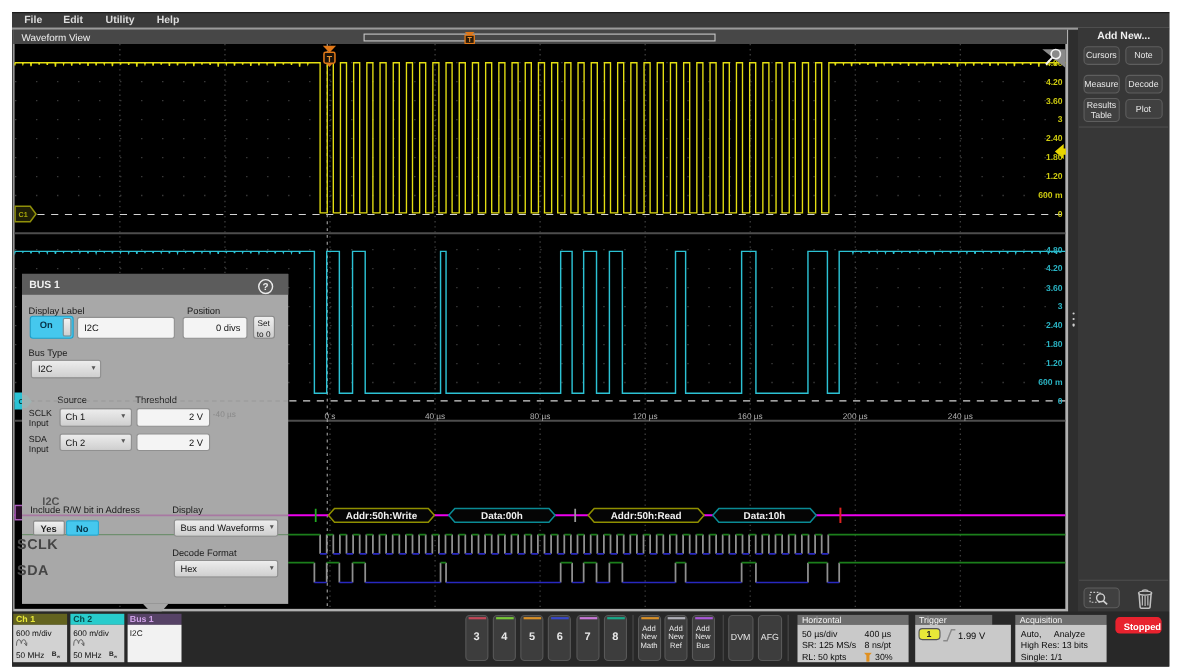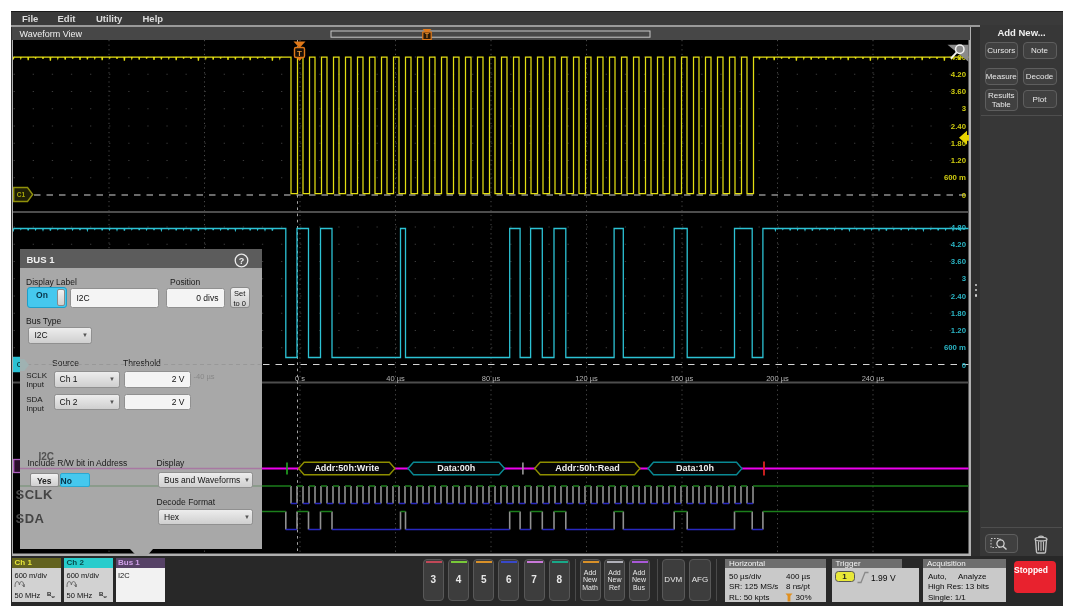--- a/index.html
+++ b/index.html
@@ -147,21 +147,21 @@
 <div class="a" style="left:109px;top:398.5px;font-size:6px;color:#555">▼</div>
 <div class="fld" style="left:124px;top:393.5px;width:66.5px;height:16.5px;justify-content:flex-end;padding-right:5px">2 V</div>
 <svg class="a" width="242" height="300" viewBox="0 0 242 300" style="left:20.3px;top:249px;pointer-events:none">
     <line x1="0" y1="115.5" x2="242" y2="115.5" stroke="#989898" stroke-width="1" stroke-dasharray="4 3.2"></line>
     <line x1="0" y1="219.5" x2="242" y2="219.5" stroke="#a878a2" stroke-width="1.6"></line>
     <line x1="0" y1="237" x2="242" y2="237" stroke="#6f8f6f" stroke-width="1"></line>
     <text x="184" y="130" font-size="7.5" fill="#888" text-anchor="middle" font-family="Liberation Sans">-40 µs</text>
   </svg>
 <div class="dlglab" style="left:27.5px;top:458px">Include R/W bit in Address</div>
 <div class="a" style="left:29.5px;top:472.5px;width:29.5px;height:14.5px;background:linear-gradient(#f2f2f2,#cfcfcf);border:1px solid #8a8a8a;border-radius:2px;font-size:8.5px;font-weight:bold;color:#222;text-align:center;line-height:14px">Yes</div>
-<div class="a" style="left:59.5px;top:472.5px;width:30.5px;height:14.5px;background:#45c8ee;border:1px solid #2aa8d0;border-radius:2px;font-size:8.5px;font-weight:bold;color:#073449;line-height:14px">No</div>
+<div class="a" style="left:59.5px;top:472.5px;width:30.5px;height:14.5px;background:#45c8ee;border:1px solid #2aa8d0;border-radius:2px;font-size:8.5px;font-weight:bold;color:#073449;text-align:center;line-height:14px">No</div>
 <div class="dlglab" style="left:156.5px;top:458px">Display</div>
 <div class="dd" style="left:158px;top:471.5px;width:94.5px;height:16.5px;padding-left:5px">Bus and Waveforms</div>
 <div class="a" style="left:244px;top:476.5px;font-size:6px;color:#555">▼</div>
 <div class="dlglab" style="left:156.5px;top:496.5px">Decode Format</div>
 <div class="dd" style="left:158px;top:508.5px;width:94.5px;height:16.5px;padding-left:5px">Hex</div>
 <div class="a" style="left:244px;top:513.5px;font-size:6px;color:#555">▼</div>
 <div class="a" style="left:38.5px;top:451px;font-size:10px;font-weight:bold;color:#525252">I2C</div>
 <div class="a" style="left:15.5px;top:487px;font-size:13px;font-weight:bold;color:#454545;letter-spacing:0.5px">SCLK</div>
 <div class="a" style="left:15.5px;top:511px;font-size:13px;font-weight:bold;color:#454545;letter-spacing:0.5px">SDA</div>
 <svg class="a" width="10" height="12" viewBox="0 0 10 12" style="left:20.3px;top:359px">
@@ -267,12 +267,12 @@
 <svg width="14" height="13" viewBox="0 0 14 13" style="position:absolute;left:855.5px;top:570.5px">
     <path d="M1.5 11.5 H5 L9 1.5 H12.5" fill="none" stroke="#8a8a8a" stroke-width="1.3"></path>
   </svg>
 <div class="a" style="left:871px;top:572.5px;font-size:8.5px;color:#0a0a0a">1.99 V</div>
 <div class="hdrp" style="left:923px;top:558.5px;width:83px;height:9.5px">Acquisition</div>
 <div class="bodp" style="left:923px;top:568px;width:83px;height:33.5px"></div>
 <div class="a" style="left:928px;top:571.5px;font-size:8px;color:#0a0a0a">Auto,</div>
 <div class="a" style="left:958px;top:571.5px;font-size:8px;color:#0a0a0a">Analyze</div>
 <div class="a" style="left:928px;top:582px;font-size:8px;color:#0a0a0a">High Res: 13 bits</div>
 <div class="a" style="left:928px;top:592.5px;font-size:8px;color:#0a0a0a">Single: 1/1</div>
-<div class="a" style="left:1014px;top:561px;width:41.5px;height:32px;background:#e8222e;border-radius:4px;font-size:8.5px;font-weight:bold;color:#fff;text-align:left;line-height:19px">Stopped</div>
+<div class="a" style="left:1014px;top:561px;width:41.5px;height:15px;background:#e8222e;border-radius:4px;font-size:8.5px;font-weight:bold;color:#fff;text-align:right;line-height:19px">Stopped</div>
 </body></html>

